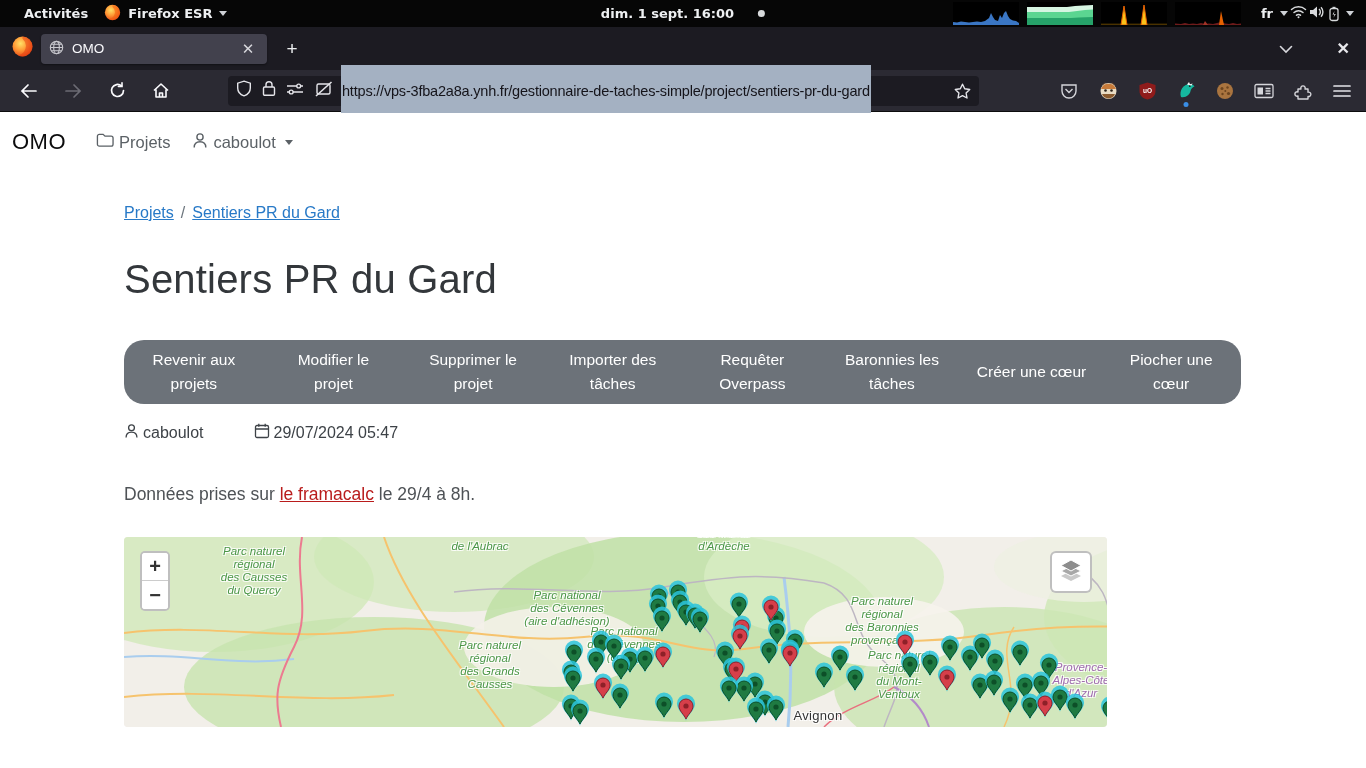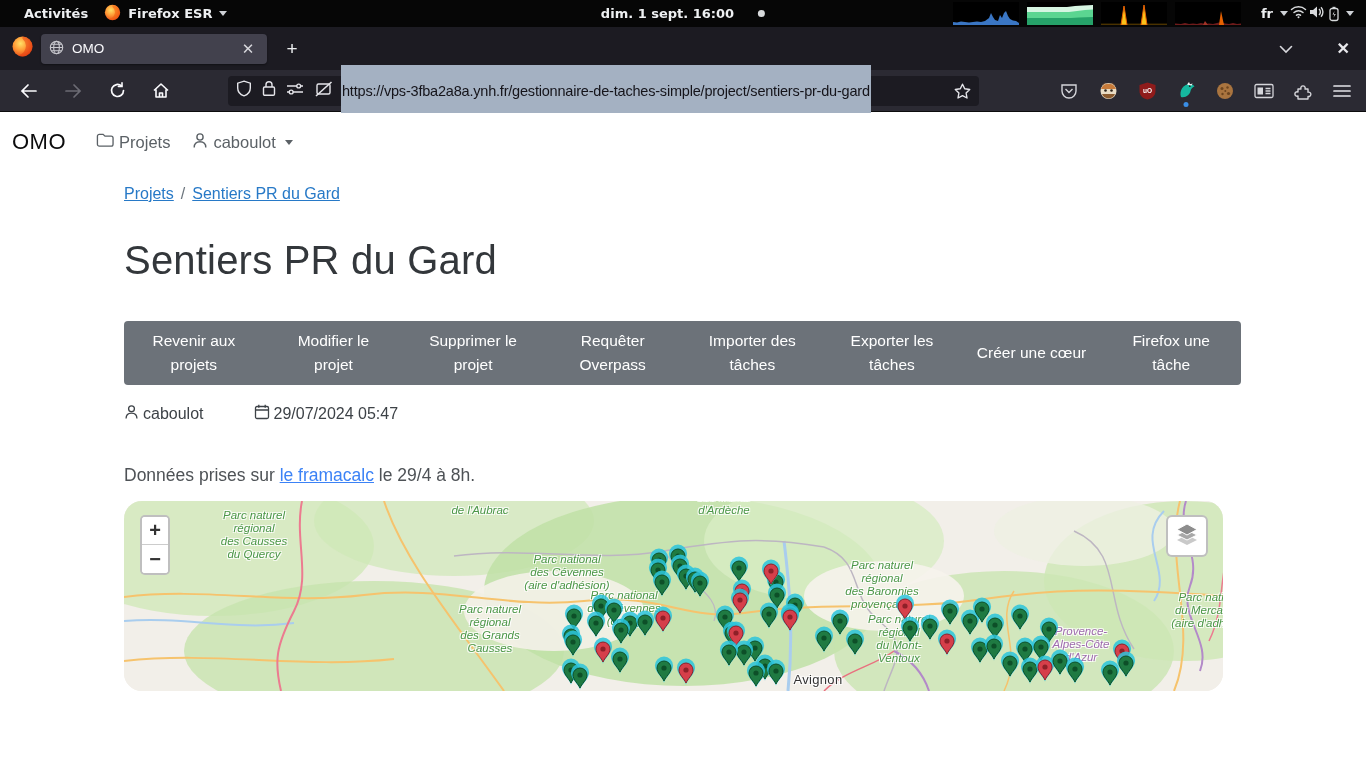--- a/index.html
+++ b/index.html
@@ -43,34 +43,34 @@
   .ext-icons{margin-left:auto;display:flex;align-items:center;gap:19px;padding-right:14px}
   .ext{position:relative;width:20px;height:20px;display:flex;align-items:center;justify-content:center}
   .ext-dot{position:absolute;left:50%;transform:translateX(-50%);bottom:-6px;width:5px;height:5px;border-radius:50%;background:#3a8ee6}
 
   
   .page{position:absolute;top:113px;left:0;width:1366px;height:655px;background:#fff;color:#212529;overflow:hidden}
   .site-nav{display:flex;align-items:center;height:58px;padding:0 12px}
   .brand{font-size:22px;color:#0c0c0d;letter-spacing:.5px;margin-right:30px}
   .site-link{display:flex;align-items:center;gap:5px;color:#5b6166;font-size:16.5px;margin-right:22px;cursor:pointer}
   .container{width:1117px;margin-left:124px}
-  .breadcrumb{margin-top:14px;font-size:16px}
+  .breadcrumb{margin-top:33px;font-size:16px}
   .breadcrumb a{color:#2779c7;text-decoration:underline;cursor:pointer}
   .bc-sep{color:#6c757d;margin:0 7px}
   h1.proj-title{margin-top:35px;font-size:40px;font-weight:400;color:#33373b;letter-spacing:.2px}
-  .action-bar{margin-top:38px;width:1117px;height:64px;background:#6c7279;border-radius:4px;display:flex;align-items:center}
+  .action-bar{margin-top:38px;width:1117px;height:64px;background:#6c7279;border-radius:20px;display:flex;align-items:center}
   .action-btn{flex:1;color:#fff;font-size:15.5px;line-height:24px;text-align:center;background:transparent;border:none;cursor:pointer;font-family:"Liberation Sans",sans-serif;padding:0 14px}
   .meta-row{margin-top:19px;display:flex;align-items:center;gap:10px;font-size:16px;color:#3d4247}
   .meta-item{display:flex;align-items:center;gap:4px}
   .meta-item + .meta-item{margin-left:40px}
   .desc{margin-top:41px;font-size:17.5px;color:#4e5256}
-  .desc a{color:#3b82f6;text-decoration:underline;cursor:pointer}
+  .desc a{color:#b91c1c;text-decoration:underline;cursor:pointer}
   h2.map-heading{margin-top:37px;font-size:32px;font-weight:400;color:#33373b}
   
-  .map{position:relative;margin-top:15px;width:1099px;height:190px;background:#f2efe9;border-radius:18px;overflow:hidden}
+  .map{position:relative;margin-top:32px;width:983px;height:190px;background:#f2efe9;border-radius:4px;overflow:hidden}
   .map svg.base{position:absolute;top:0;left:0}
   .map-labels{position:absolute;top:0;left:0;width:100%;height:100%;pointer-events:none}
   .map-label{position:absolute;transform:translateX(-50%);text-align:center;font-size:11.5px;line-height:13px;
     font-style:italic;color:#4b9647;white-space:pre;
     text-shadow:-1px -1px 0 rgba(255,255,255,.85),1px -1px 0 rgba(255,255,255,.85),-1px 1px 0 rgba(255,255,255,.85),1px 1px 0 rgba(255,255,255,.85)}
   .map-label.region{color:#a06cb0}
   .map-label.city{color:#333;font-style:normal;font-size:13px;letter-spacing:.3px}
   .zoom-ctl{position:absolute;left:16px;top:14px;width:30px;border:2px solid rgba(0,0,0,.25);border-radius:5px;overflow:hidden;background:#fff}
   .zoom-btn{width:100%;height:28px;background:#fff;color:#333;font-size:20px;font-weight:700;display:flex;align-items:center;justify-content:center;cursor:pointer;font-family:"Liberation Sans",sans-serif}
   .zoom-btn:first-child{border-bottom:1px solid #ccc}
@@ -343,25 +343,25 @@
       <div class="breadcrumb">
         <a>Projets</a><span class="bc-sep">/</span><a>Sentiers PR du Gard</a>
       </div>
 
       <h1 class="proj-title">Sentiers PR du Gard</h1>
 
       <div class="action-bar">
         <button class="action-btn">Revenir aux projets</button>
         <button class="action-btn">Modifier le projet</button>
         <button class="action-btn">Supprimer le projet</button>
+        <button class="action-btn">Importer des tâches</button>
         <button class="action-btn">Requêter Overpass</button>
-        <button class="action-btn">Importer des tâches</button>
-        <button class="action-btn">Exporter les tâches</button>
+        <button class="action-btn">Baronnies les tâches</button>
         <button class="action-btn">Créer une cœur</button>
-        <button class="action-btn">Firefox une tâche</button>
+        <button class="action-btn">Piocher une cœur</button>
       </div>
 
       <div class="meta-row">
         <span class="meta-item">
           <span>
             <svg width="15" height="16" viewBox="0 0 16 17" fill="none" stroke="#3d4247" stroke-width="1.4">
                 <circle cx="8" cy="5" r="3.1"></circle>
                 <path d="M2.2 15.5 c0 -4 2.6 -5.8 5.8 -5.8 s5.8 1.8 5.8 5.8"></path>
               </svg>
           </span>

